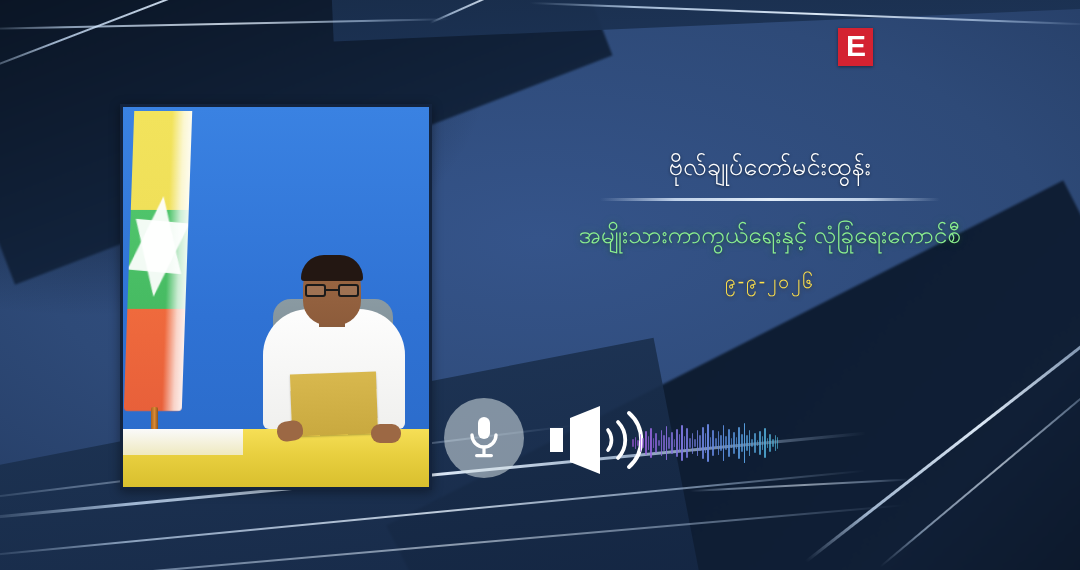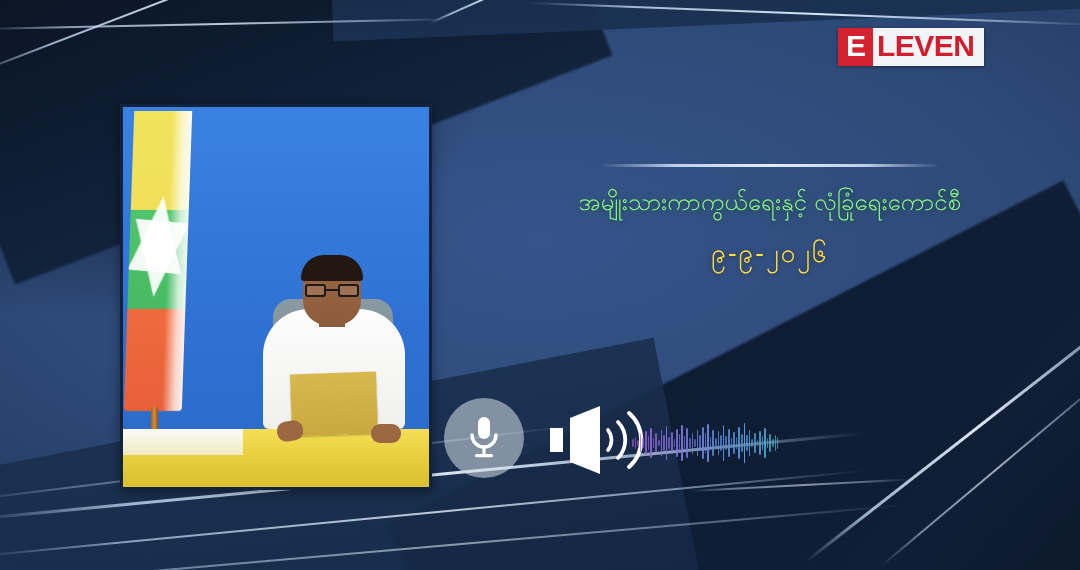--- a/index.html
+++ b/index.html
@@ -252,24 +252,24 @@
     border-radius:2px;
   }
   .org-line {
     margin-top:28px;
     font-size:24px;
     color:#8cf08f;
     line-height:1.4;
     text-shadow:0 1px 4px rgba(0,40,0,.55), 0 0 10px rgba(120,240,130,.25);
     letter-spacing:.2px;
   }
-  .org-line.second { margin-top:18px; }
+  .org-line.second { margin-top:18px;font-family:Liberation Serif, serif; }
   #date-line {
     margin-top:18px;
-    font-size:26px;
+    font-size:19px;
     color:#ffe14a;
     line-height:1.3;
     letter-spacing:2px;
     text-shadow:0 1px 4px rgba(60,40,0,.6);
   }
 
   
   #mic-button {
     position:absolute; left:444px; top:398px;
     width:80px; height:80px; border-radius:50%;
@@ -312,21 +312,20 @@
   <div class="streak" style="left:806px; top:560px; width:430px; height:2.6px; transform:rotate(-38deg);"></div>
   <div class="streak" style="left:880px; top:566px; width:300px; height:2px; transform:rotate(-40deg); opacity:.7;"></div>
   <div class="streak" style="left:690px; top:490px; width:220px; height:1.8px; transform:rotate(-3deg); opacity:.6;"></div>
   <div class="streak" style="left:-30px; top:518px; width:900px; height:2.8px; transform:rotate(-5.5deg);"></div>
   <div class="streak" style="left:-30px; top:556px; width:900px; height:2.4px; transform:rotate(-5.5deg); opacity:.85;"></div>
   <div class="streak" style="left:-30px; top:586px; width:940px; height:2px; transform:rotate(-5deg); opacity:.6;"></div>
   <div class="streak" style="left:-40px; top:500px; width:620px; height:1.6px; transform:rotate(-7deg); opacity:.45;"></div>
 
   <div id="logo">
     <div class="e-box">E</div>
-    <div class="word">LEVEN</div>
   </div>
 
   <div id="video-frame">
     <div class="studio-bg"></div>
     <div class="flag">
       <div class="star"></div>
       <div class="star2"></div>
       <div class="fold"></div>
     </div>
     <div class="flagpole"></div>
@@ -342,20 +341,21 @@
       <div class="lens r"></div>
     </div>
     <div class="desk"></div>
     <div class="desk-left"></div>
     <div class="paper"></div>
     <div class="hand-l"></div>
     <div class="hand-r"></div>
   </div>
 
   <div id="text-col">
+    <div id="speaker-name">ဗိုလ်ချုပ်တော်မင်းထွန်း</div>
     <div id="name-rule"></div>
     <div class="org-line second">အမျိုးသားကာကွယ်ရေးနှင့် လုံခြုံရေးကောင်စီ</div>
     <div id="date-line">၉-၉-၂၀၂၆</div>
   </div>
 
   <div id="mic-button">
     <span>
       <svg width="40" height="50" viewBox="0 0 40 50">
         <rect x="14" y="4" width="12" height="22" rx="6" fill="#ffffff"></rect>
         <path d="M8 22 a12 12 0 0 0 24 0" fill="none" stroke="#ffffff" stroke-width="3.4" stroke-linecap="round"></path>

